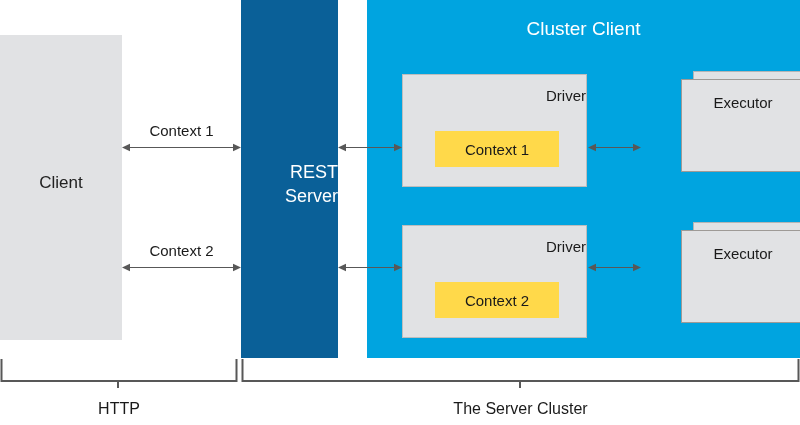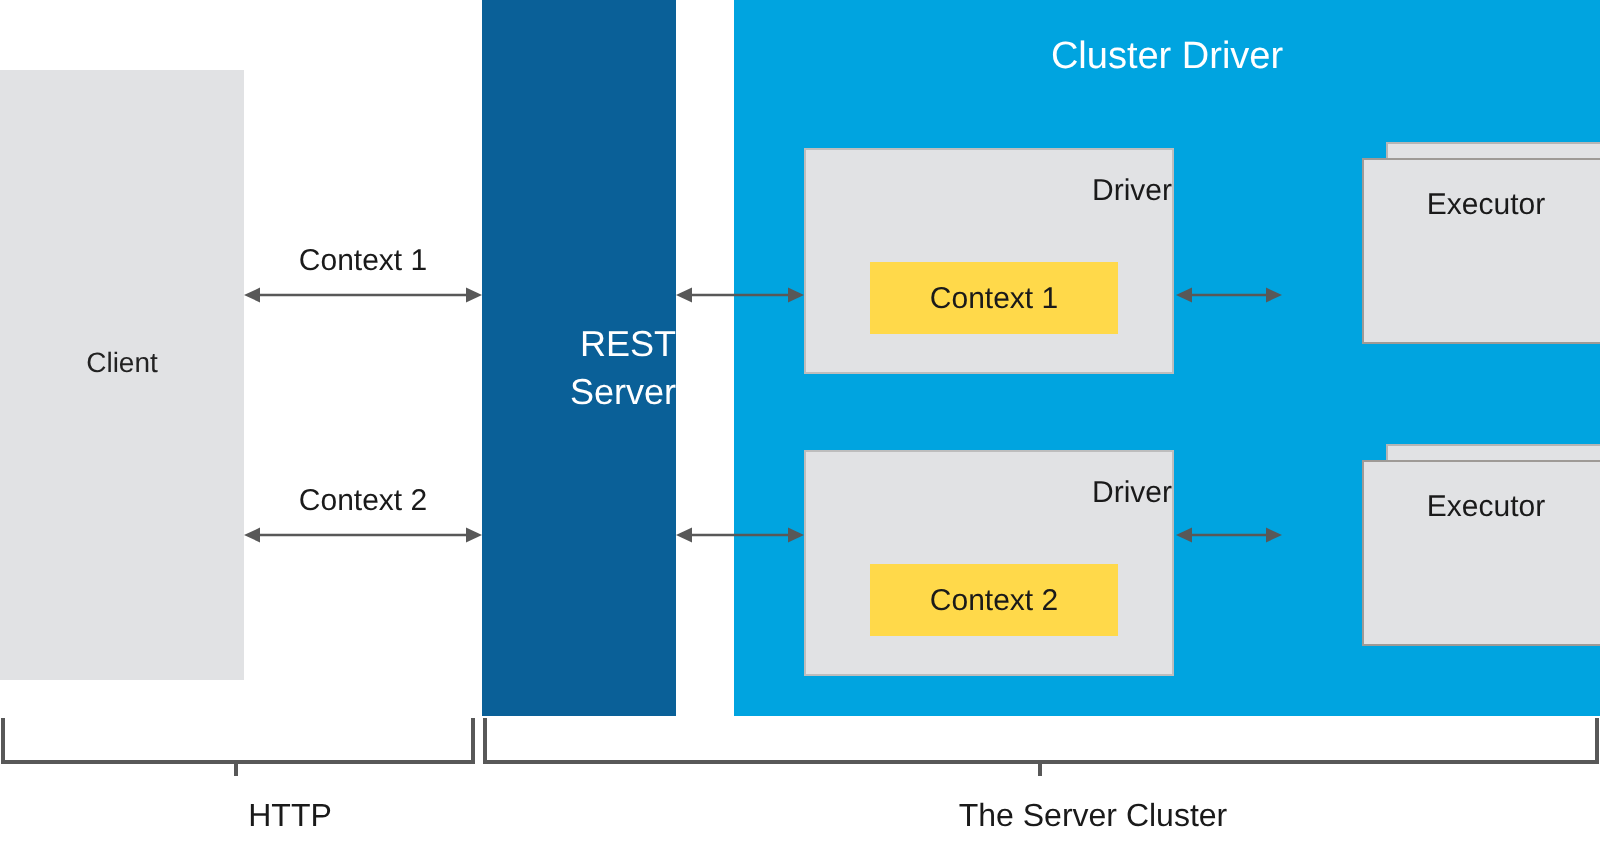--- a/index.html
+++ b/index.html
@@ -64,21 +64,21 @@
     height: 305px;
     background: #E1E2E4;
   }
   .client-label {
     position: absolute;
     left: 0;
     top: 173px;
     width: 122px;
     text-align: center;
     color: #222222;
-    font-size: 14px;
+    font-size: 17px;
   }
 
   
   .driver-box {
     position: absolute;
     left: 402px;
     width: 185px;
     height: 113px;
     background: #E1E2E4;
     border: 1px solid #bdbdbd;
@@ -168,34 +168,33 @@
 
   
   .bracket { position: absolute; }
   .bracket svg { display: block; }
 
   .bracket-label {
     position: absolute;
     text-align: center;
     color: #1a1a1a;
     font-size: 16px;
-    padding-left: 26px;
   }
 </style>
 </head>
 <body>
 
 <div id="stage">
 
   <div class="rest-column"></div>
   <div class="rest-label">REST
 Server</div>
 
   <div class="cluster-column"></div>
-  <div class="cluster-title">Cluster Driver</div>
+  <div class="cluster-title">Cluster Client</div>
 
   <div class="client-box"></div>
   <div class="client-label">Client</div>
 
   <div class="arrow" style="left:122px; top:142px; width:119px;">
     <svg width="119" height="11" viewBox="0 0 119 11">
       <line x1="6" y1="5.5" x2="113" y2="5.5" stroke="#585858" stroke-width="1.2"></line>
       <path d="M0,5.5 L8,1.8 L8,9.2 Z" fill="#585858"></path>
       <path d="M119,5.5 L111,1.8 L111,9.2 Z" fill="#585858"></path>
     </svg>

